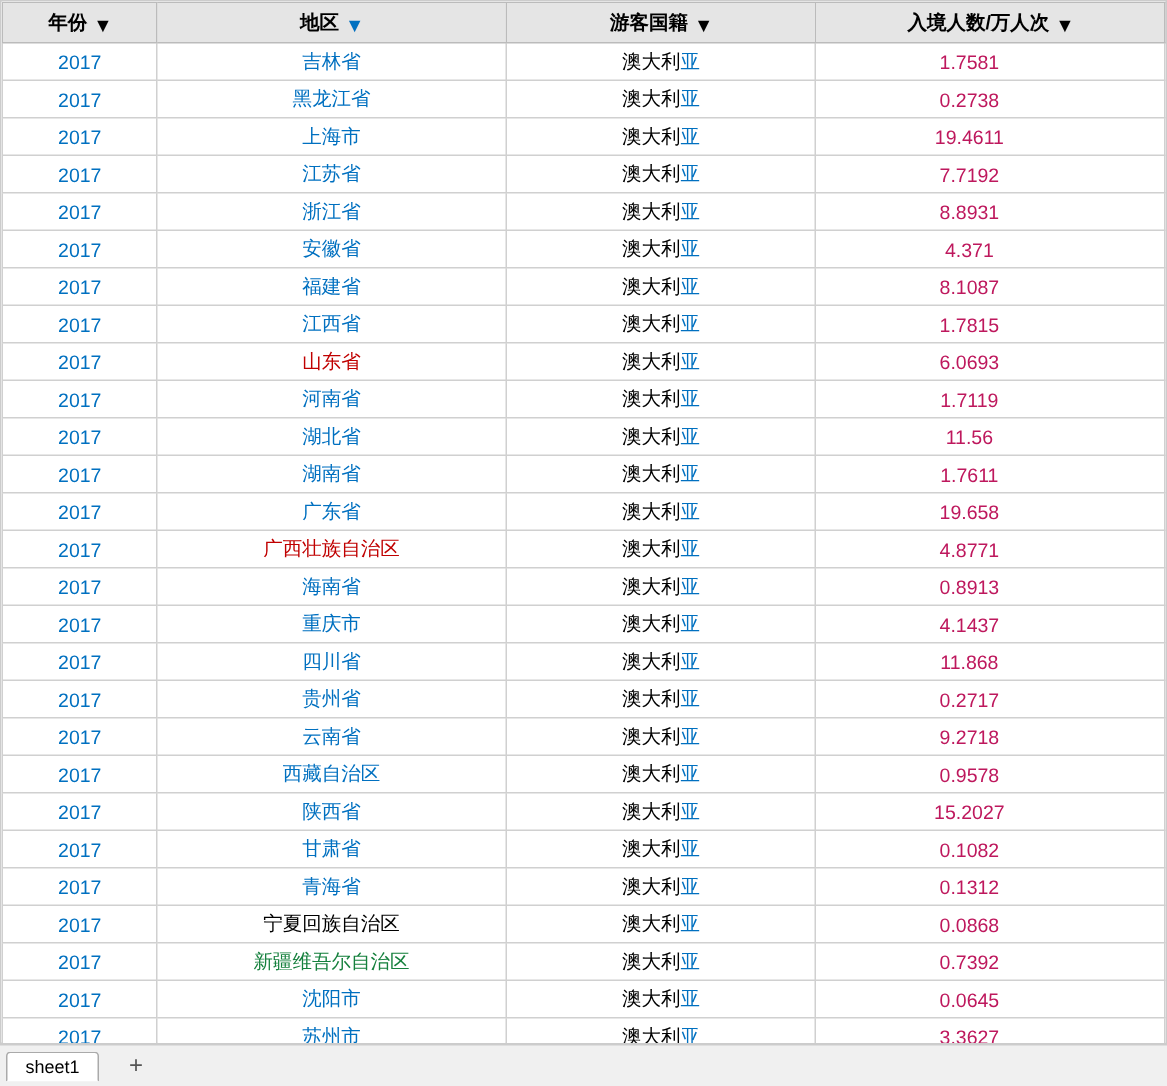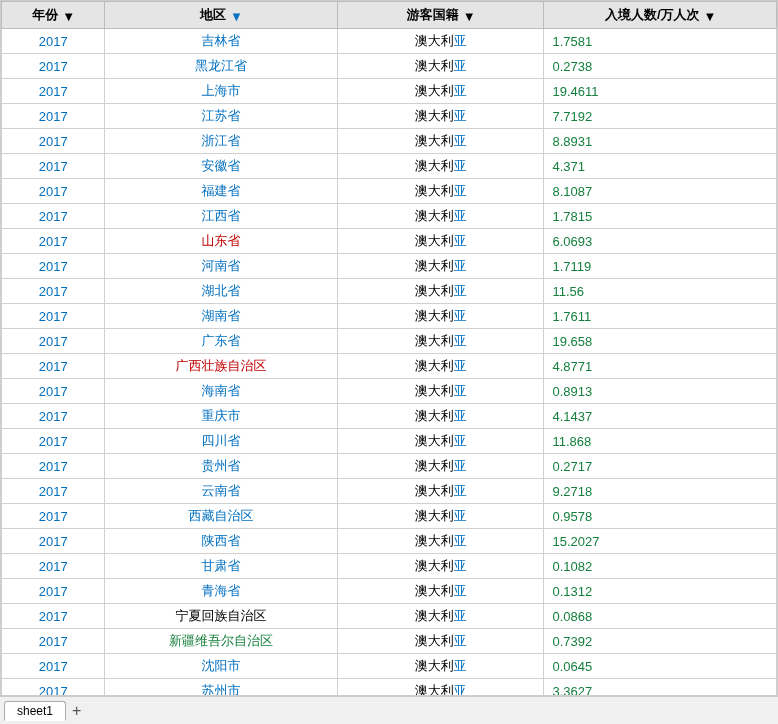--- a/index.html
+++ b/index.html
@@ -83,42 +83,42 @@
       color: #000;
       width: 140px;
     }
     .nationality-part1 {
       color: #000;
     }
     .nationality-part2 {
       color: #0070c0;
     }
     .count-col {
-      color: #15803d;
+      color: #be185d;
       width: 160px;
-      text-align: left;
+      text-align: center;
       padding-right: 36px;
     }
     .tab-bar {
       display: flex;
       align-items: center;
       background: #f0f0f0;
       border-top: 1px solid #ccc;
       padding: 2px 4px;
       height: 28px;
     }
     .tab {
       background: #fff;
       border: 1px solid #aaa;
       border-bottom: none;
       padding: 2px 12px;
       font-size: 12px;
       color: #000;
       cursor: pointer;
-      margin-right: 0;
+      margin-right: 14px;
       border-radius: 3px 3px 0 0;
     }
     .tab.active {
       background: #fff;
       border-bottom: 1px solid #fff;
       z-index: 1;
     }
     .add-tab {
       background: none;
       border: none;

